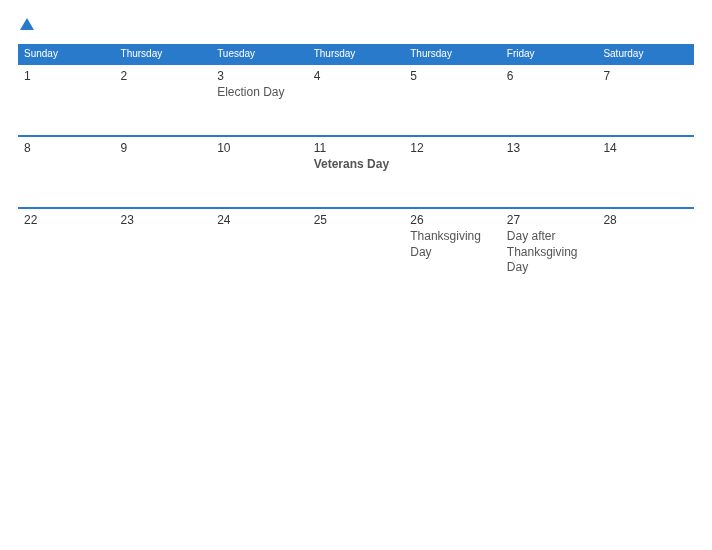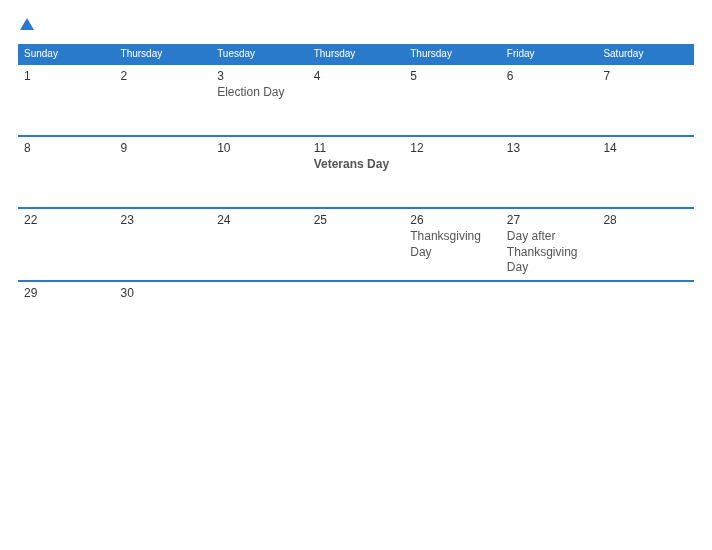--- a/index.html
+++ b/index.html
@@ -184,28 +184,15 @@
           <td>
             <span class="day-num">25</span>
           </td>
           <td><span class="day-num">26</span><span class="event" style="white-space: pre-line;">Thanksgiving Day</span></td>
           <td><span class="day-num">27</span><span class="event" style="white-space: pre-line; text-align: right;">Day after
 Thanksgiving Day</span></td>
           <td>
             <span class="day-num">28</span>
           </td>
         </tr>
-        <tr class="last-row">
-          <td>
-            <span class="day-num">29</span>
-          </td>
-          <td>
-            <span class="day-num">30</span>
-          </td>
-          <td></td>
-          <td></td>
-          <td></td>
-          <td></td>
-          <td></td>
-        </tr>
       </tbody>
   </table>
 </div>
 
 </body></html>

